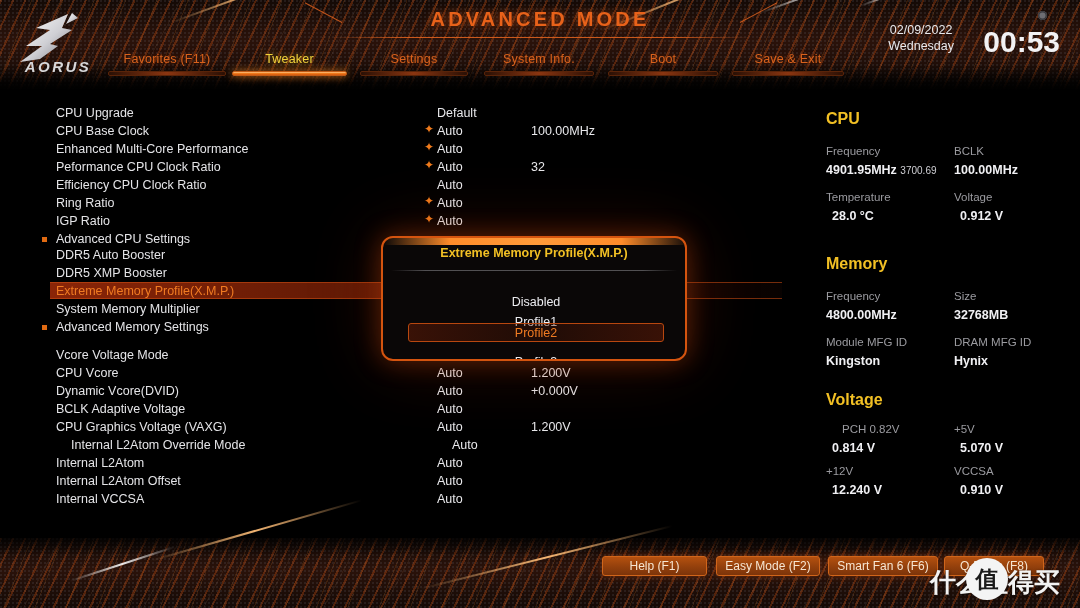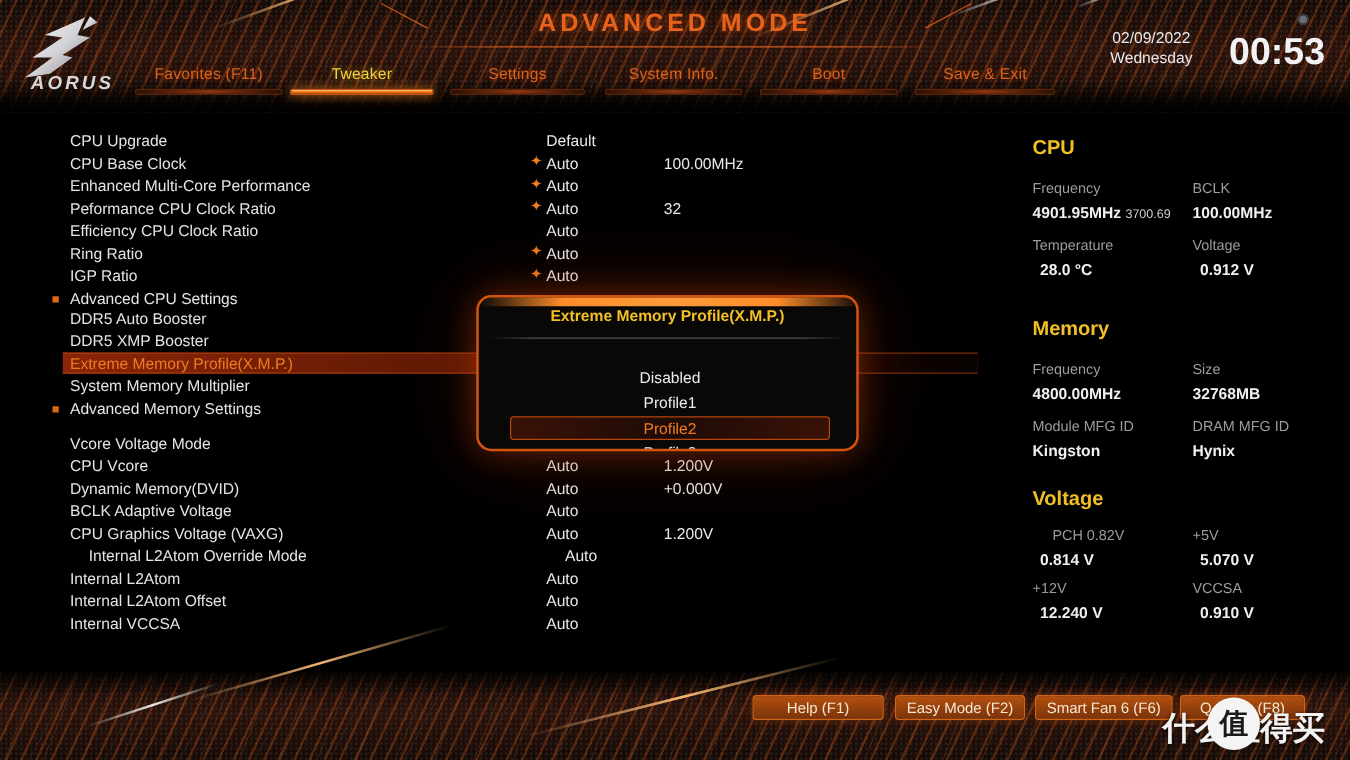--- a/index.html
+++ b/index.html
@@ -332,21 +332,21 @@
       </div>
       <div class="row" style="top: 254px;">
         <span class="rowname">Vcore Voltage Mode</span>
       </div>
       <div class="row" style="top: 272px;">
         <span class="rowname">CPU Vcore</span>
         <span class="rowval">Auto</span>
         <span class="rowval2">1.200V</span>
       </div>
       <div class="row" style="top: 290px;">
-        <span class="rowname">Dynamic Memory(DVID)</span>
+        <span class="rowname">Dynamic Vcore(DVID)</span>
         <span class="rowval">Auto</span>
         <span class="rowval2">+0.000V</span>
       </div>
       <div class="row" style="top: 308px;">
         <span class="rowname">BCLK Adaptive Voltage</span>
         <span class="rowval">Auto</span>
       </div>
       <div class="row" style="top: 326px; padding-left: 12px;">
         <span class="rowname">CPU Graphics Voltage (VAXG)</span>
         <span class="rowval">Auto</span>
@@ -370,21 +370,21 @@
       </div>
     </div>
 
   <div id="dialog">
     <div id="dlgTopGlow"></div>
     <div id="dlgTitle">Extreme Memory Profile(X.M.P.)</div>
     <div id="dlgSep"></div>
     <div id="dlgOpts">
         <div class="dlgopt" style="top: 55px;">Disabled</div>
         <div class="dlgopt" style="top: 75px;">Profile1</div>
-        <div class="dlgopt sel" style="top: 95px;">Profile2</div>
+        <div class="dlgopt sel" style="top: 85px;">Profile2</div>
         <div class="dlgopt" style="top: 115px;">Profile3</div>
       </div>
   </div>
 
   <div id="info">
     <div class="secttl" style="left:0;top:0;">CPU</div>
     <div class="ilbl" style="left:0;top:35px;">Frequency</div>
     <div class="ival" style="left:0;top:53px;"><span>4901.95MHz</span> <span class="sub">3700.69</span></div>
     <div class="ilbl" style="left:128px;top:35px;">BCLK</div>
     <div class="ival" style="left:128px;top:53px;">100.00MHz</div>

